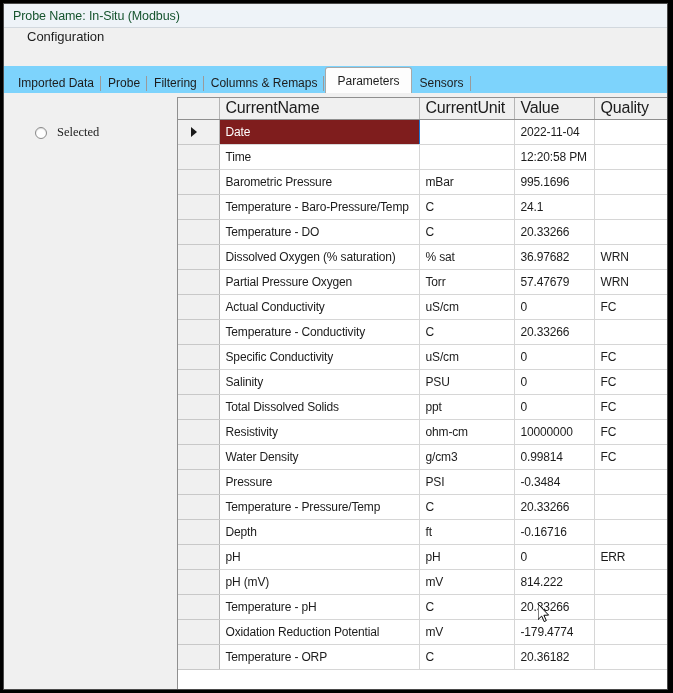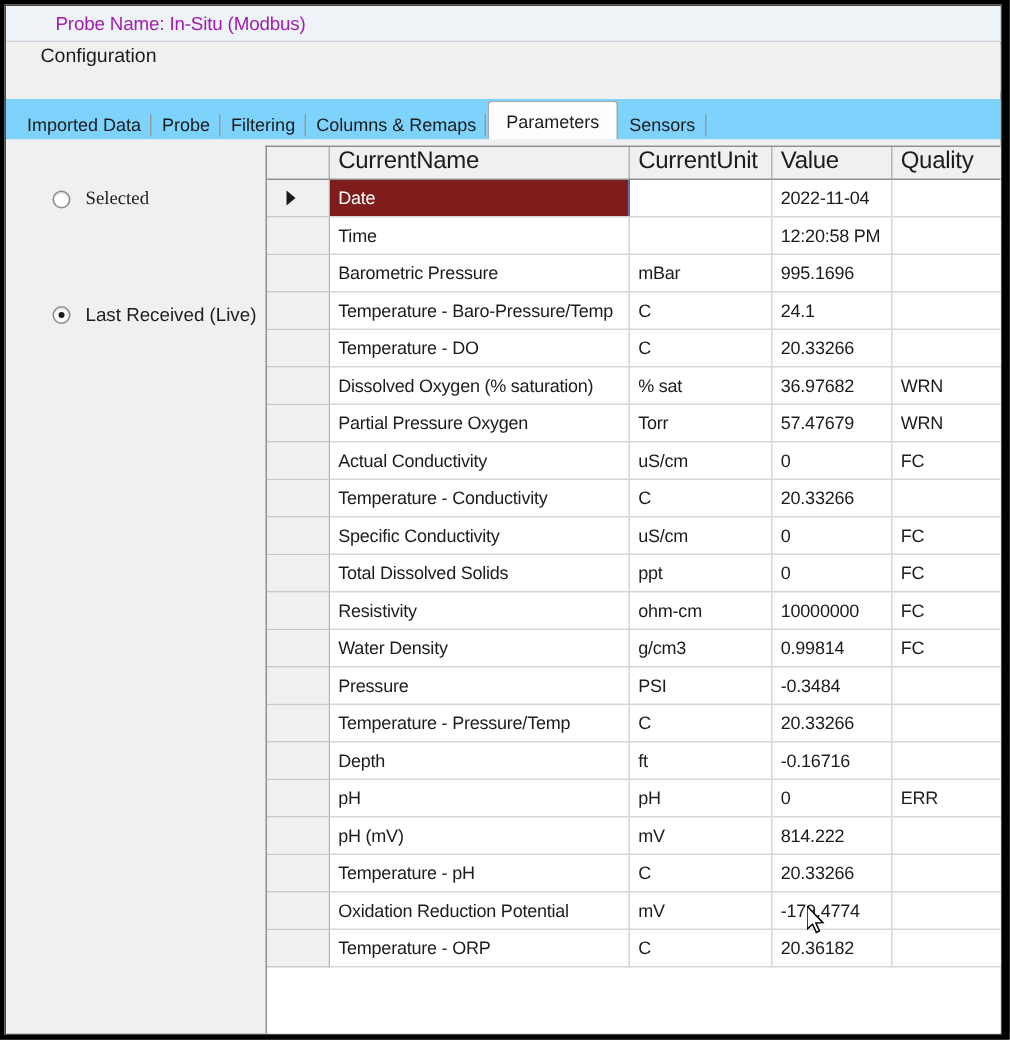--- a/index.html
+++ b/index.html
@@ -29,24 +29,23 @@
     position: absolute;
     left: 0; top: 0;
     width: 665px; height: 24px;
     background: #eef3f8;
     border-bottom: 1px solid #d2d8de;
     display: flex; align-items: center;
   }
   .titlebar .title {
     padding-left: 9px;
     font-size: 12.5px;
-    color: #a21caf;
+    color: #14532d;
     letter-spacing: -0.1px;
     white-space: nowrap;
-    margin-left: 24px;
   }
   
   .config-header {
     position: absolute;
     left: 0; top: 25px;
     width: 665px; height: 32px;
     background: #f0f0f0;
     display: flex; 
   }
   .config-header .label {
@@ -241,24 +240,20 @@
           <div class="tab"><span>Sensors</span><span class="sep"></span></div>
         </div>
     </div>
 
     <div class="panel">
 
       <div class="options">
         <div class="radio-row r1">
           <span class="radio" id="radio-0"></span>
           <span>Selected</span>
-        </div>
-        <div class="radio-row r2">
-          <span class="radio checked" id="radio-1"></span>
-          <span>Last Received (Live)</span>
         </div>
       </div>
 
       <div class="grid-wrap">
         <table class="grid">
           <colgroup>
             <col class="c-sel">
               <col class="c-name">
               <col class="c-unit">
               <col class="c-val">
@@ -341,20 +336,27 @@
               </tr>
               <tr>
                 <td class="rowhdr"></td>
                 <td>Specific Conductivity</td>
                 <td>uS/cm</td>
                 <td>0</td>
                 <td>FC</td>
               </tr>
               <tr>
                 <td class="rowhdr"></td>
+                <td>Salinity</td>
+                <td>PSU</td>
+                <td>0</td>
+                <td>FC</td>
+              </tr>
+              <tr>
+                <td class="rowhdr"></td>
                 <td>Total Dissolved Solids</td>
                 <td>ppt</td>
                 <td>0</td>
                 <td>FC</td>
               </tr>
               <tr>
                 <td class="rowhdr"></td>
                 <td>Resistivity</td>
                 <td>ohm-cm</td>
                 <td>10000000</td>

